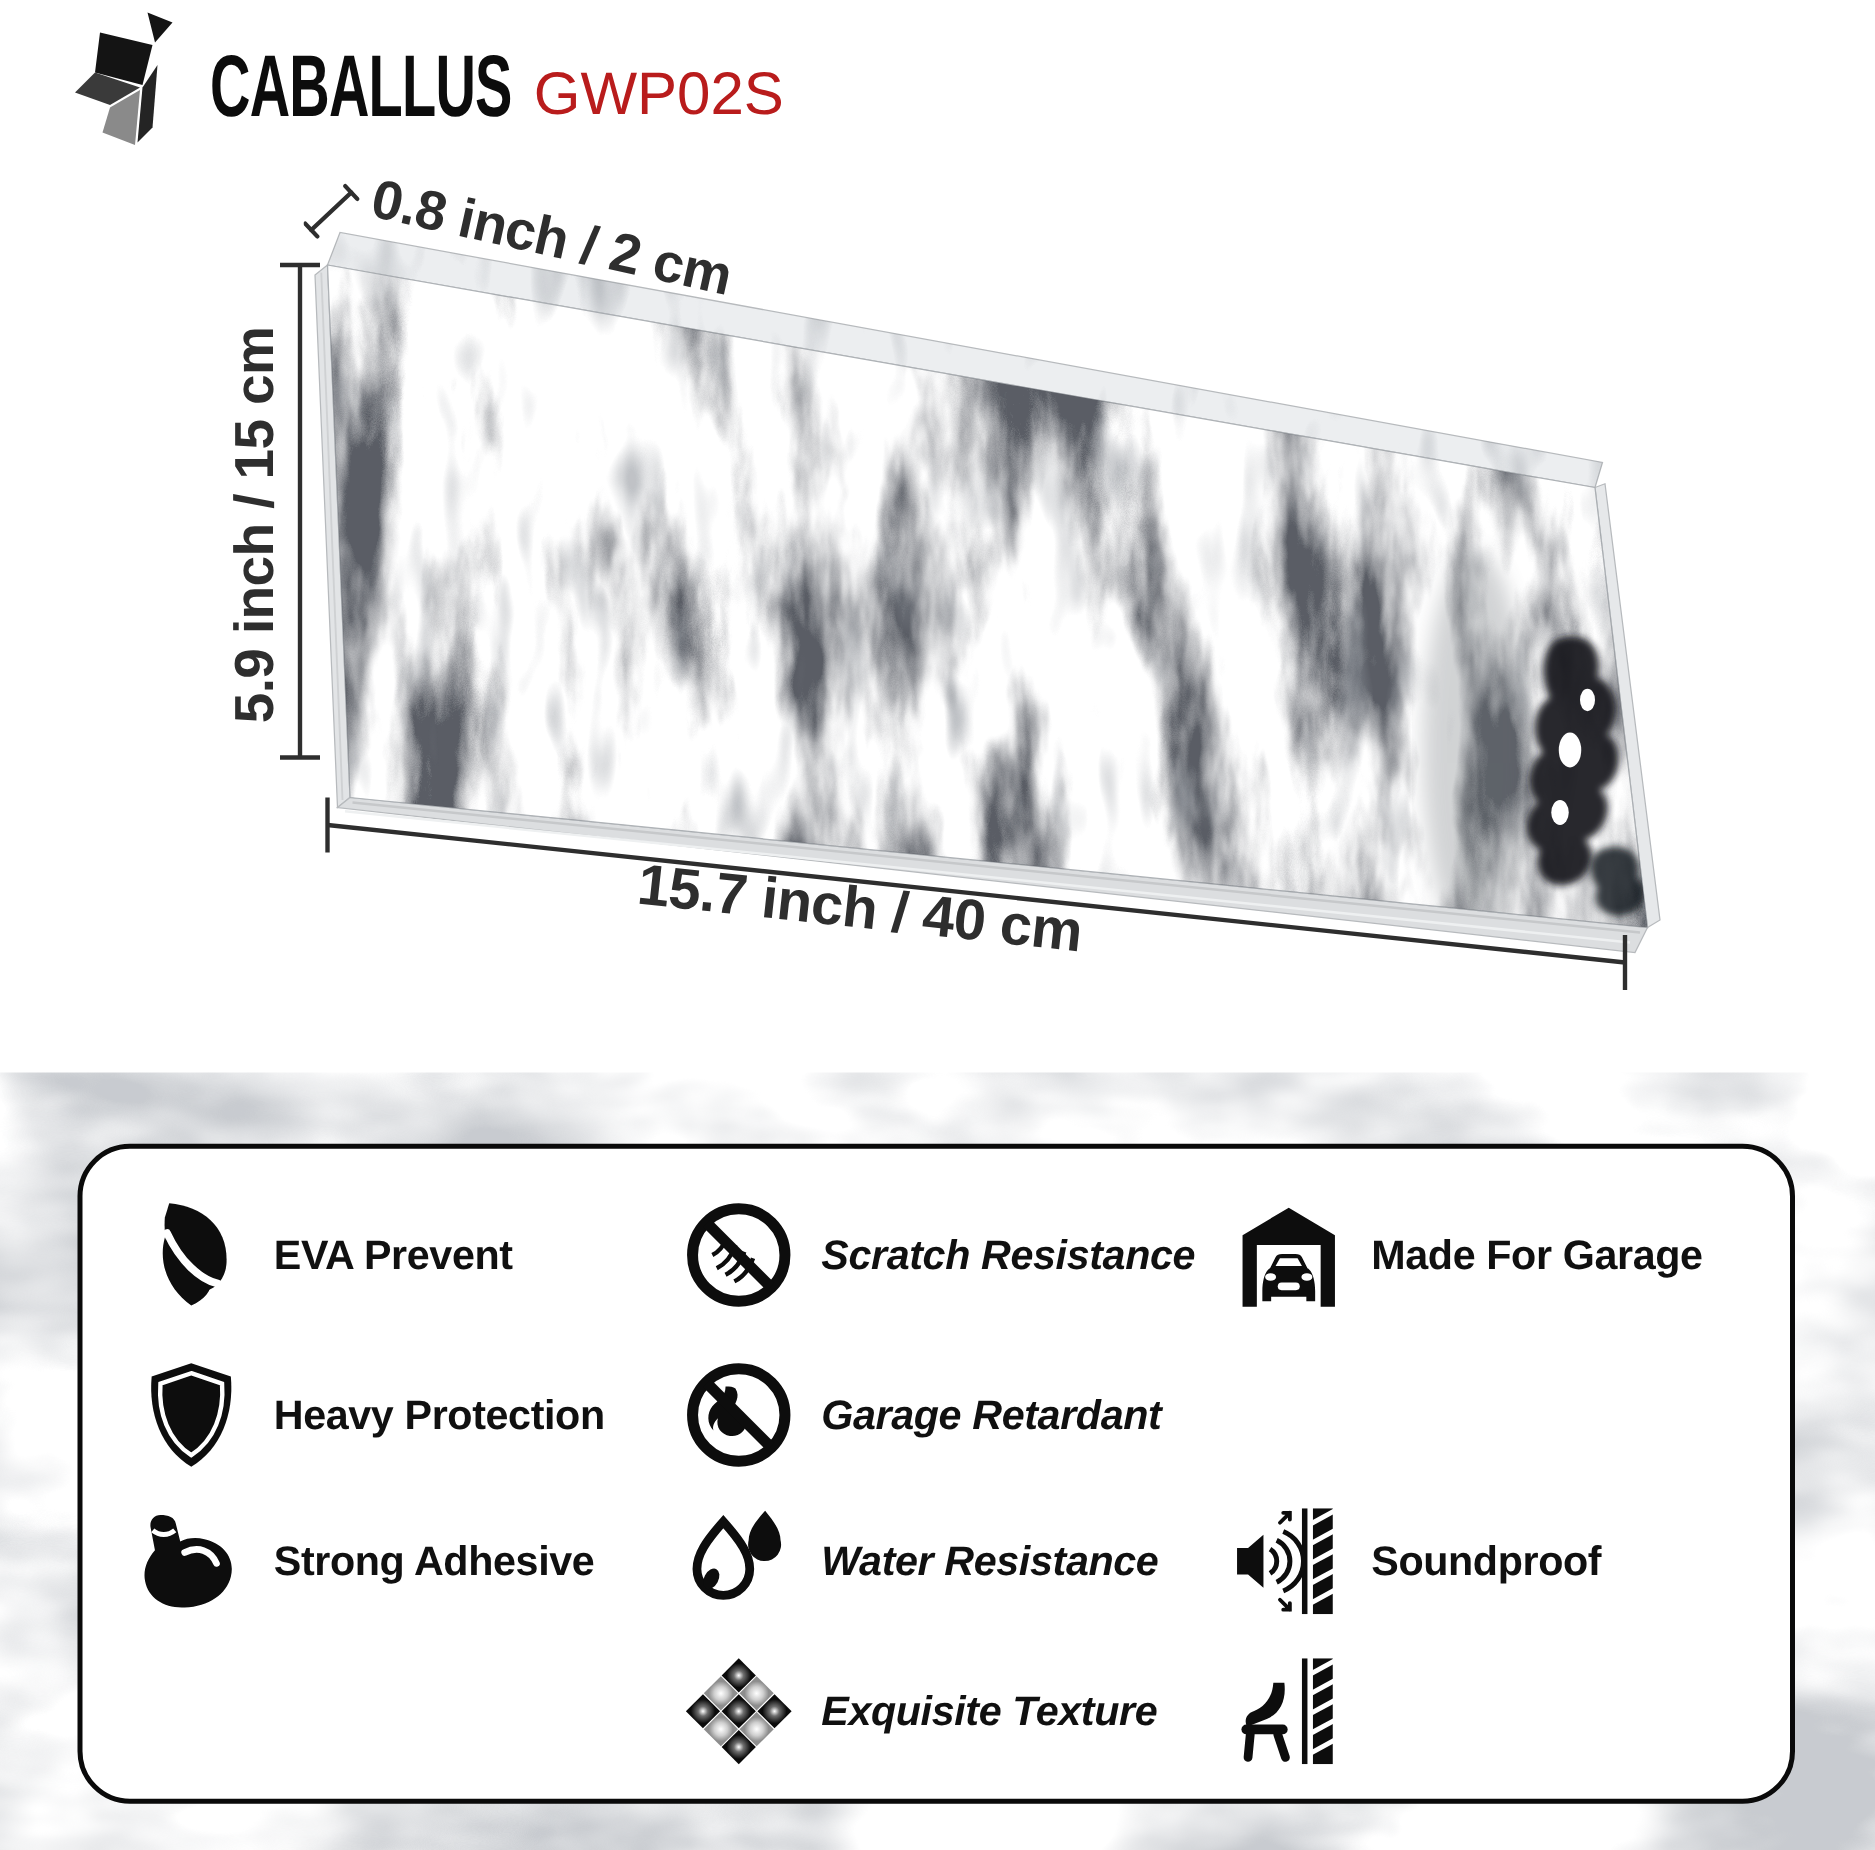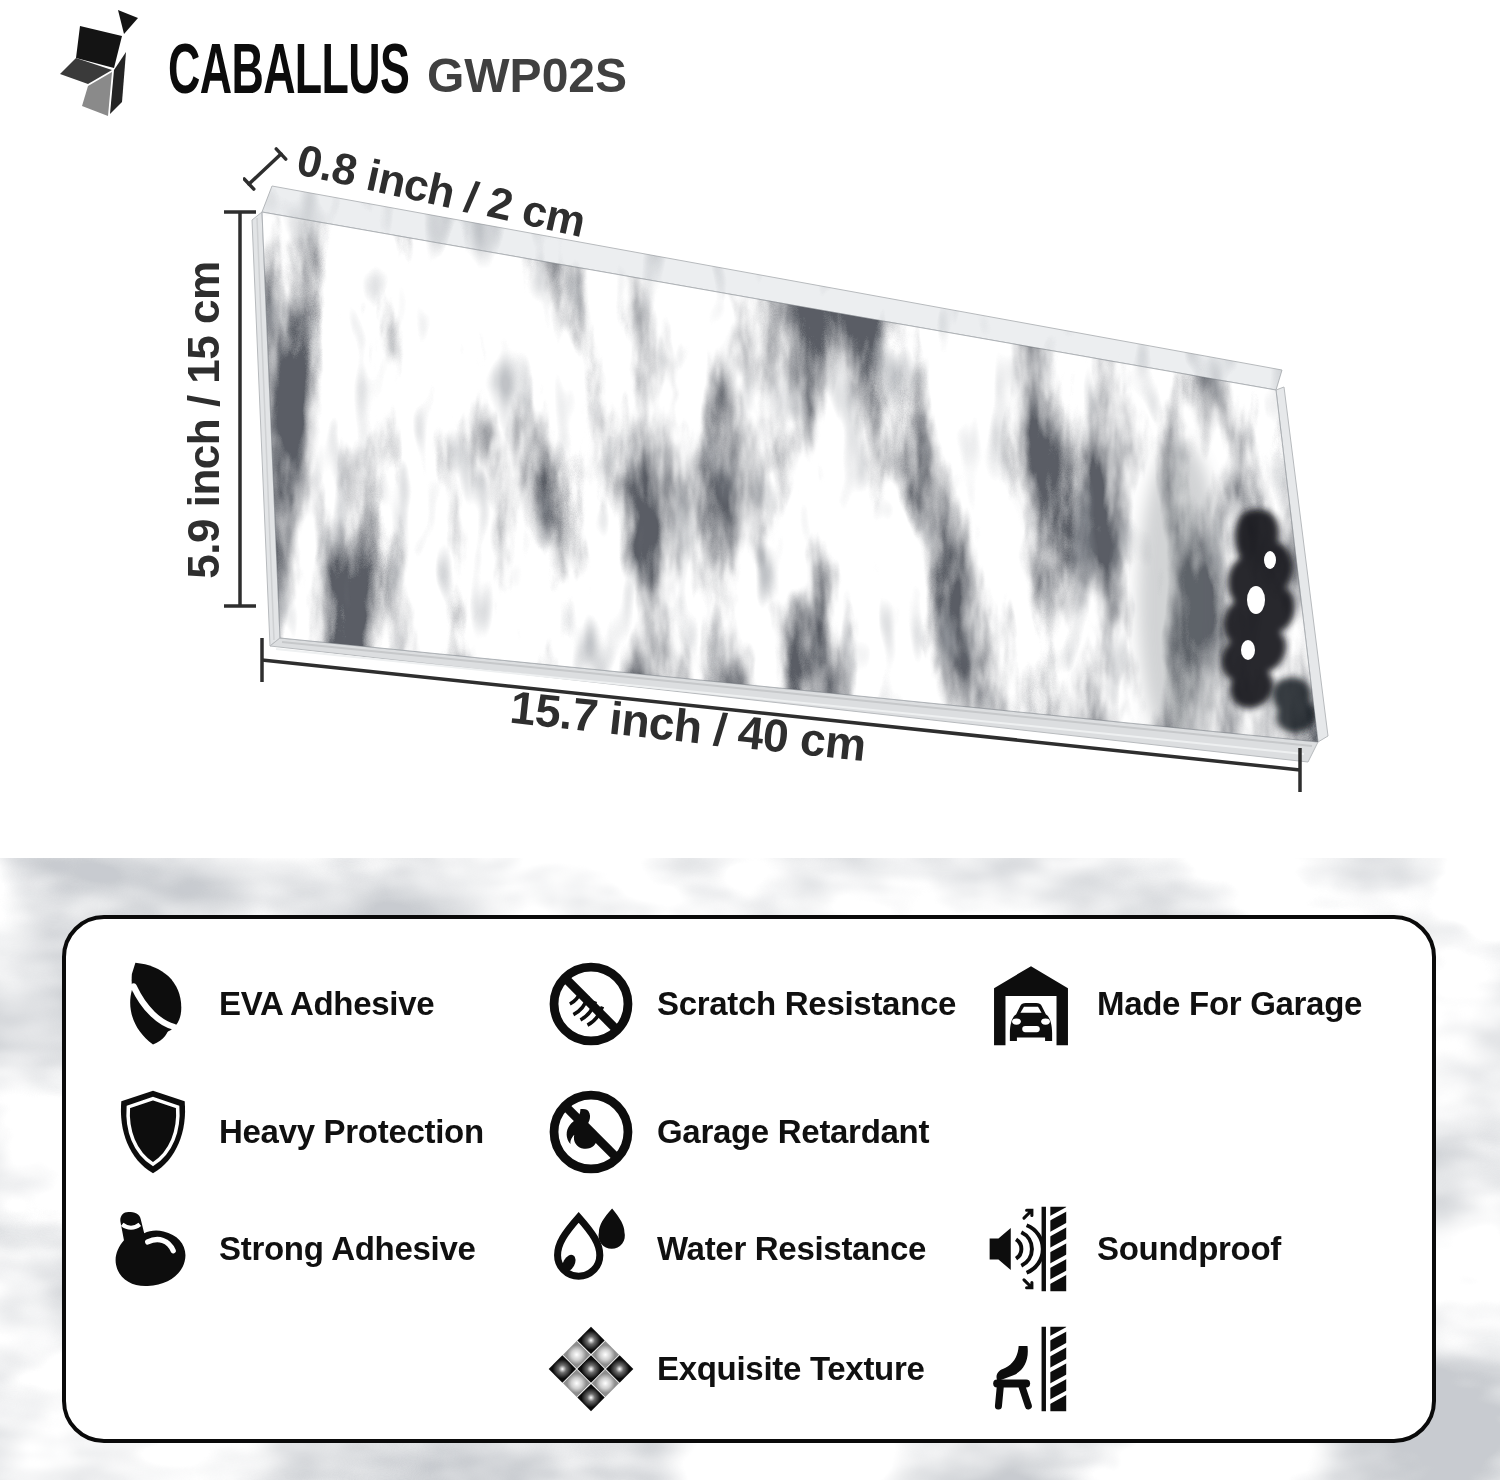--- a/index.html
+++ b/index.html
@@ -4,42 +4,42 @@
 <style>
   html,body{margin:0;padding:0;background:#fff;}
   .page{position:relative;width:1500px;height:1480px;background:#ffffff;overflow:hidden;
         font-family:"Liberation Sans",sans-serif;color:#111;}
 
   
   .brand{position:absolute;left:54px;top:2px;display:flex;align-items:flex-end;height:116px;}
   .brand .horse{width:114px;height:110px;}
   .brand-name{font-size:70px;font-weight:900;color:#0c0c0c;letter-spacing:-1px;line-height:1;
               transform:scaleX(0.64);transform-origin:left bottom;display:inline-block;padding-bottom:14px;}
-  .brand-model{font-size:48px;font-weight:700;color:#404040;letter-spacing:0px;line-height:1;
+  .brand-model{font-size:48px;font-weight:400;color:#b91c1c;letter-spacing:0px;line-height:1;
                margin-left:-118px;padding-bottom:18px;display:inline-block;}
 
   
   .panel-svg{position:absolute;left:240px;top:180px;width:1100px;height:590px;}
   .dim{position:absolute;color:#2e2e2e;font-weight:700;white-space:nowrap;}
   .dim-top-label{left:298px;top:134px;font-size:44px;transform:rotate(12.5deg);transform-origin:0 50%;letter-spacing:-0.5px;}
   .thick-marker{position:absolute;left:243px;top:146px;width:46px;height:46px;}
   .dim-left-line{position:absolute;left:222px;top:206px;width:36px;height:406px;}
   .dim-left-label{left:204px;top:420px;font-size:44px;transform:translate(-50%,-50%) rotate(-90deg);letter-spacing:-0.5px;}
   .dim-bottom-line{position:absolute;left:248px;top:630px;width:1075px;height:165px;}
   .dim-bottom-label{left:688px;top:726px;font-size:46px;transform:translate(-50%,-50%) rotate(6.2deg);letter-spacing:-0.5px;}
 
   
   .band{position:absolute;left:0;top:858px;width:1500px;height:622px;}
   .band-marble{position:absolute;left:0;top:0;width:1500px;height:622px;}
   .features-box{position:absolute;left:62px;top:57px;width:1366px;height:520px;background:#ffffff;
                 border:4px solid #0a0a0a;border-radius:42px;}
   .feat{position:absolute;display:flex;align-items:center;height:100px;}
   .feat svg{flex:0 0 auto;width:88px;height:88px;}
   .flabel{margin-left:22px;font-size:33px;font-weight:700;color:#101010;letter-spacing:-0.3px;line-height:1.25;}
-  .c1{left:43px;width:425px;}  .c2{left:481px;width:435px;}  .c3{left:921px;width:445px;}
+  .c1{left:43px;width:425px;}  .c2{left:481px;width:435px;font-style:italic;}  .c3{left:921px;width:445px;}
   .r1{top:35px;} .r2{top:163px;} .r3{top:280px;align-items:center;} .r4{top:392px;height:115px;}
   .wrap .flabel{max-width:250px;}
 </style>
 </head>
 <body>
 
 <svg width="0" height="0" style="position:absolute">
   <defs>
     <filter id="fVeins" x="0" y="0" width="100%" height="100%">
       <feTurbulence type="fractalNoise" baseFrequency="0.013 0.0042" numOctaves="5" seed="23"></feTurbulence>
@@ -160,21 +160,21 @@
     </svg>
 
     <div class="features-box">
 
       <div class="feat c1 r1">
         <svg viewBox="0 0 100 100">
           <path d="M30 3 C62 6 84 26 82 58 C81 72 72 82 58 84 C34 70 24 44 26 16 Z" fill="#0d0d0d"></path>
           <path d="M26 34 C20 56 28 80 50 96 C64 90 70 80 68 70 C50 68 34 52 26 34 Z" fill="#0d0d0d"></path>
           <path d="M28 30 C40 56 58 72 74 76" stroke="#fff" stroke-width="7" fill="none" stroke-linecap="round"></path>
         </svg>
-        <span class="flabel">EVA Adhesive</span>
+        <span class="flabel">EVA Prevent</span>
       </div>
       <div class="feat c1 r2">
         <svg viewBox="0 0 100 100">
           <path d="M50 3 L86 15 C89 49 77 81 50 97 C23 81 11 49 14 15 Z" fill="#0d0d0d"></path>
           <path d="M50 12 L78 21.5 C80 48 71 73 50 86.5 C29 73 20 48 22 21.5 Z" fill="none" stroke="#fff" stroke-width="4"></path>
         </svg>
         <span class="flabel">Heavy Protection</span>
       </div>
       <div class="feat c1 r3">
         <svg viewBox="0 0 100 100">

